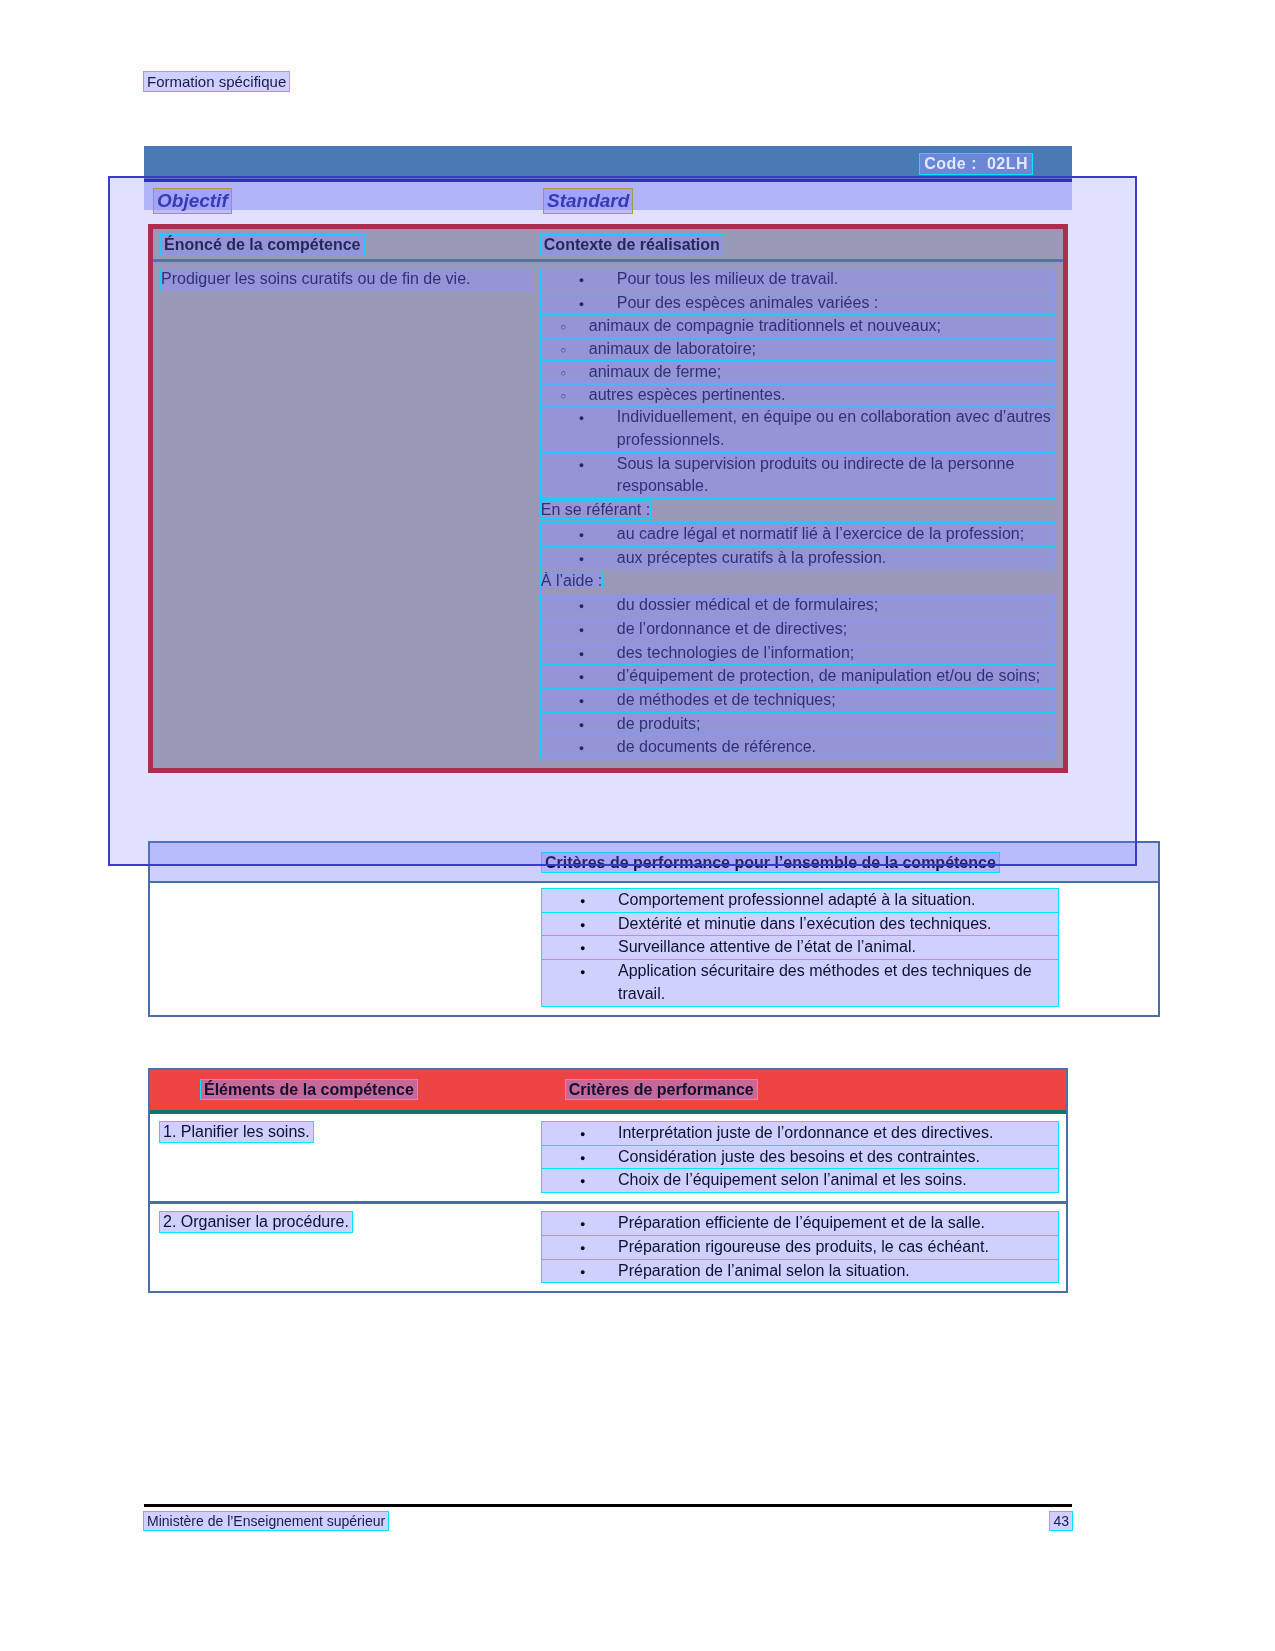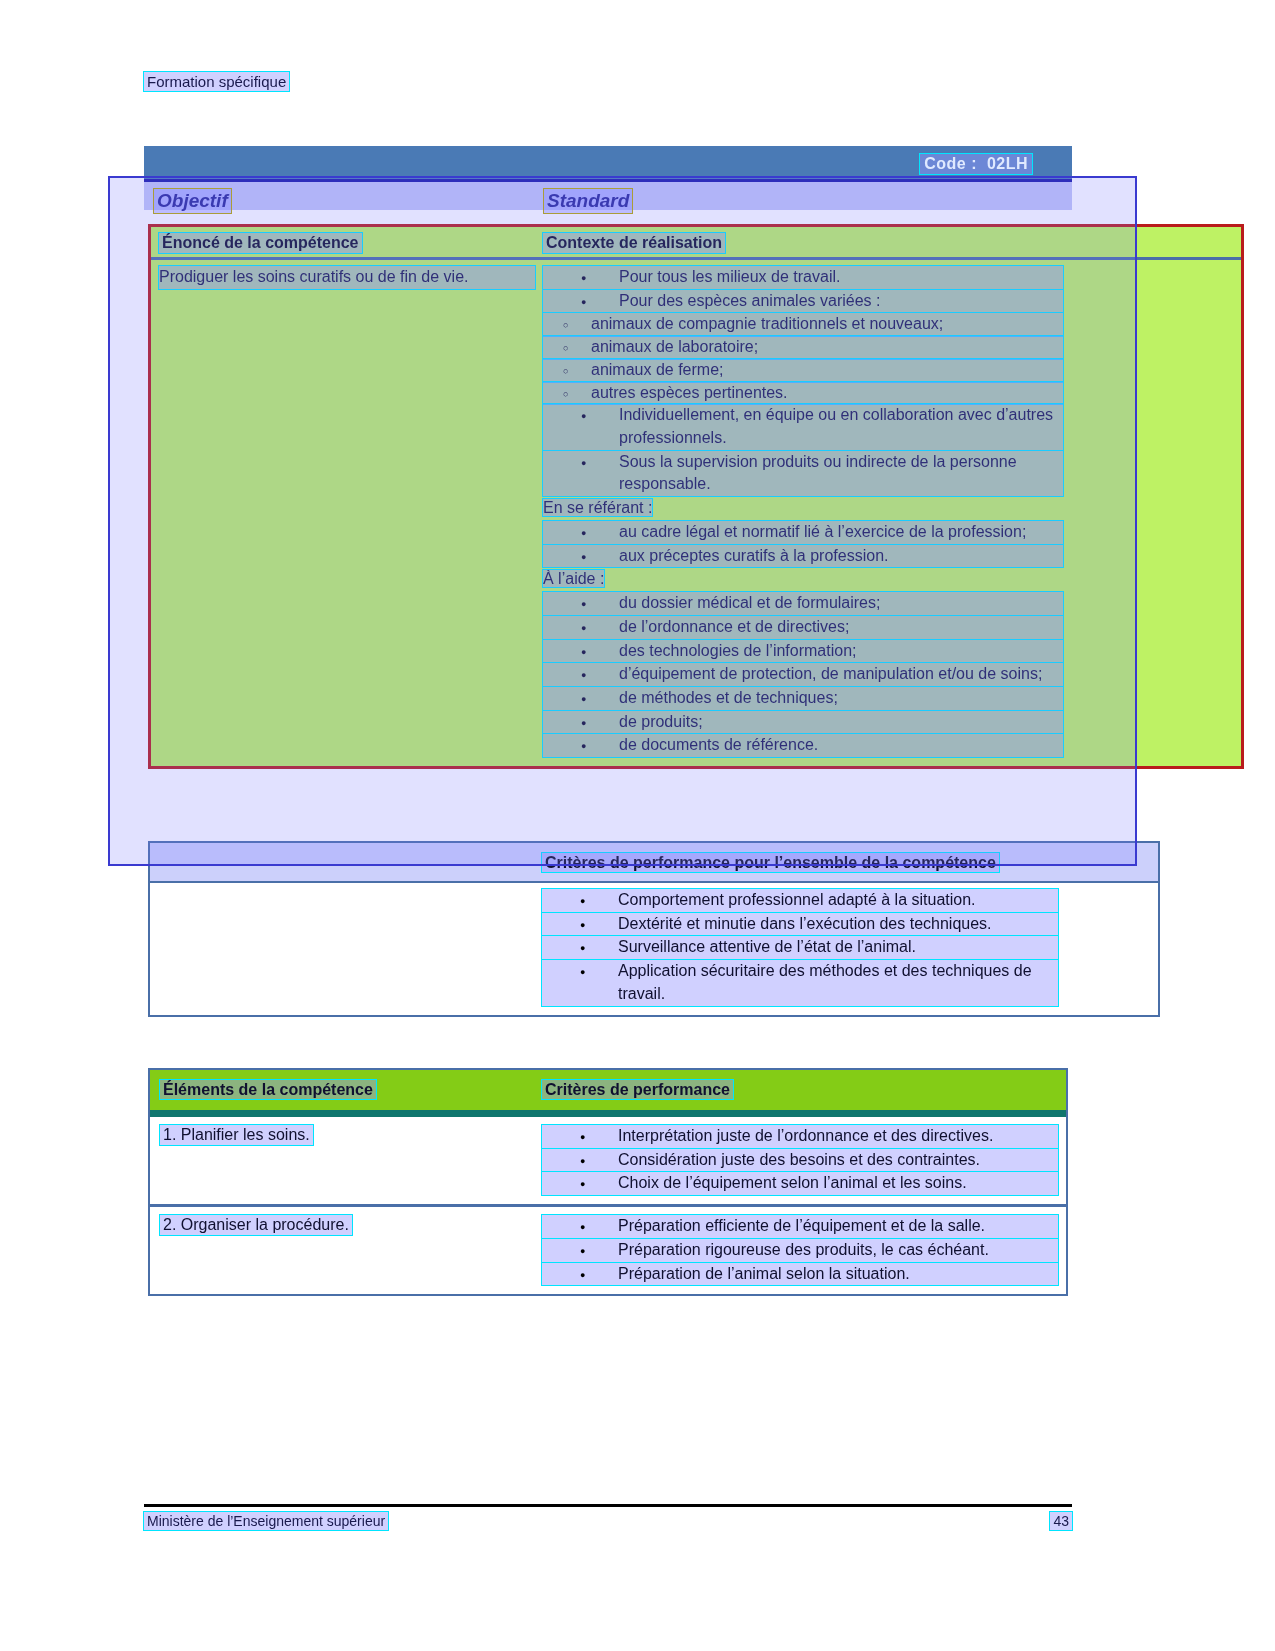--- a/index.html
+++ b/index.html
@@ -61,23 +61,23 @@
     color: #2a2a9c;
     padding: 1px 3px;
   }
   .os-band .lbl.objectif { left: 10px; }
   .os-band .lbl.standard { left: 400px; }
 
   
   .main-table {
     position: absolute;
     left: 148px; top: 224px;
-    width: 1096px;
-    border: 3px solid #b91c1c;
-    background: #bef264;
+    width: 920px;
+    border: 5px solid #b91c1c;
+    background: #a3a3a3;
   }
   .row { display: flex; }
   .col-left  { width: 392px; padding: 6px 8px 8px 8px; }
   .col-right { width: 528px; padding: 6px 8px 8px 0px; }
 
   .hdr-row { border-bottom: 3px solid #4a6fa8; }
   .hdr-row .col-left, .hdr-row .col-right { padding-top: 6px; padding-bottom: 4px; }
   .th {
     font-size: 16px;
     font-weight: bold;
@@ -161,21 +161,21 @@
   .t2-right ul.lv1 > li::before { color: #000; }
 
   
   .table3 {
     position: absolute;
     left: 148px; top: 1068px;
     width: 920px;
     border: 2px solid #4a6fa8;
     background: #ffffff;
   }
-  .table3 .hdr { border-bottom: 7px solid #0f766e; background: #84cc16; }
+  .table3 .hdr { border-bottom: 4px solid #0f766e; background: #ef4444; padding-left: 41px; }
   .table3 .elemrow { border-bottom: 3px solid #4a6fa8; }
   .table3 .elemrow:last-child { border-bottom: none; }
   .t3-left { width: 392px; padding: 8px 8px 8px 10px; }
   .t3-right { width: 524px; padding: 8px 8px 8px 0; }
   .elem-label {
     font-size: 16px; color: #101030;
     display: inline-block; padding: 1px 3px;
   }
   .t3-right ul.lv1 > li { color: #101030; }
   .t3-right ul.lv1 > li::before { color: #000; }

